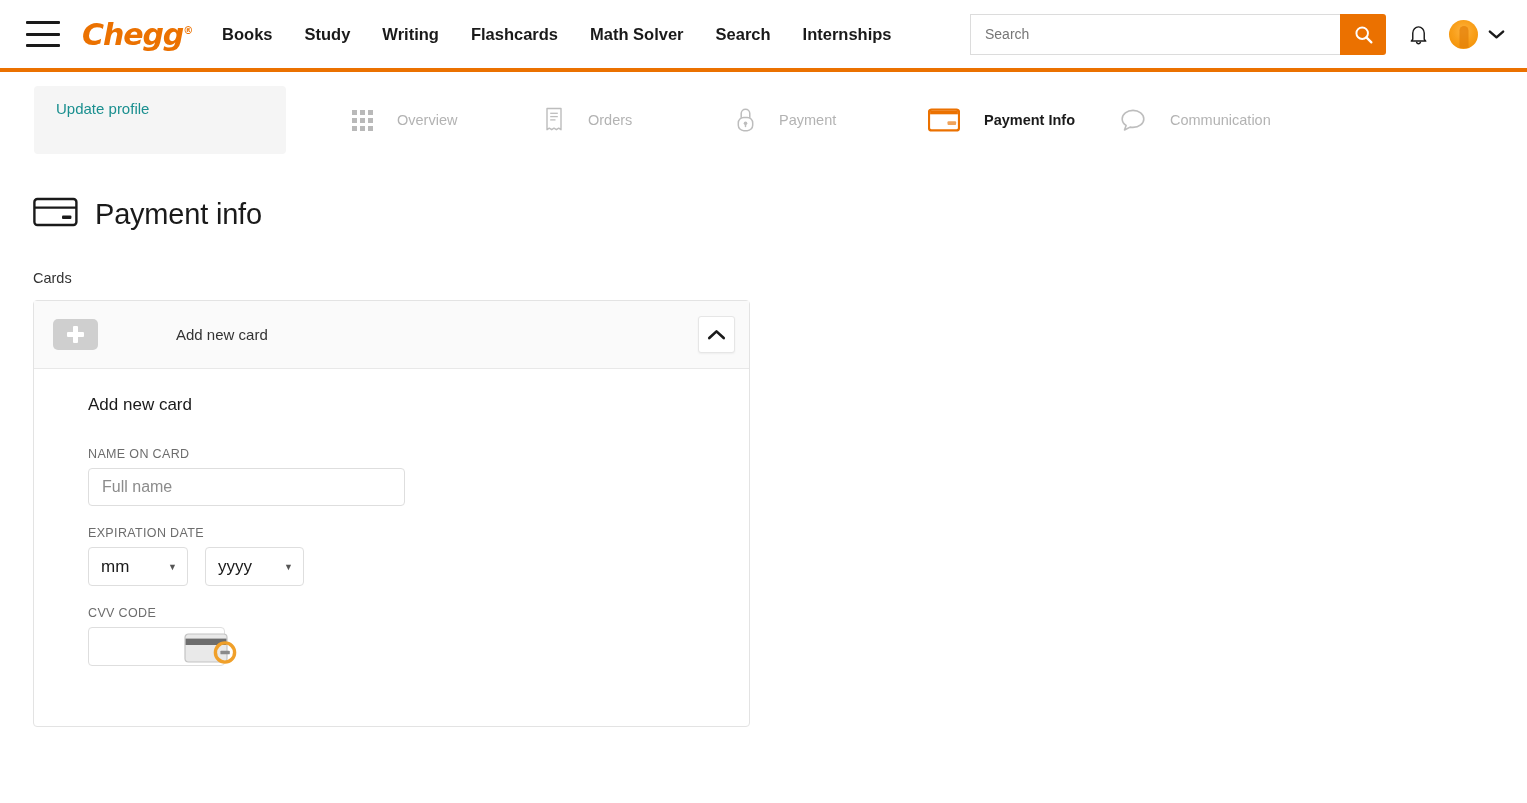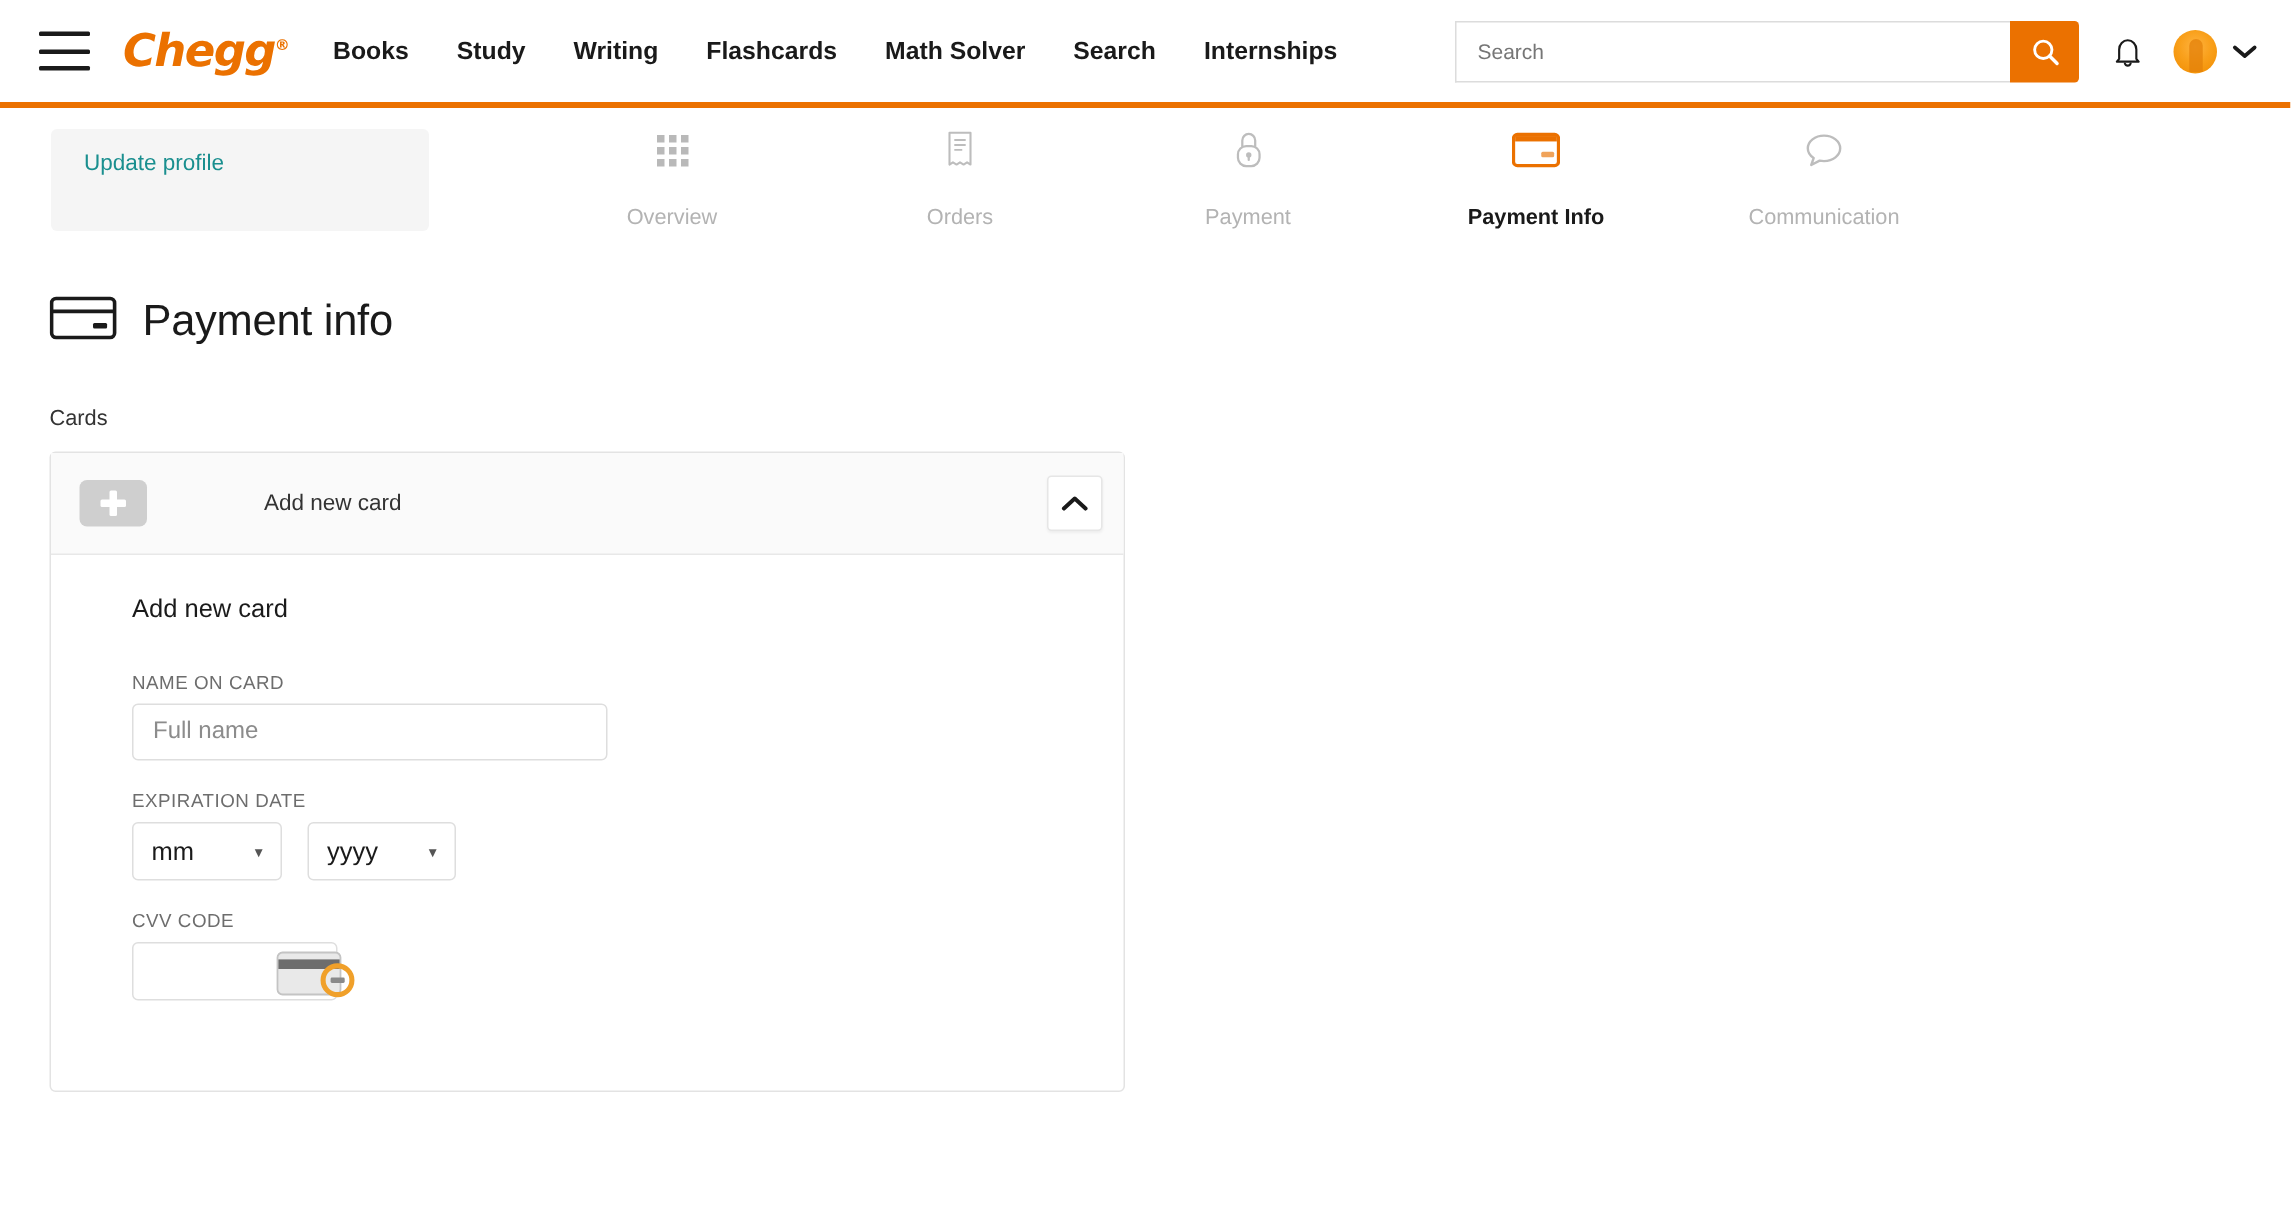--- a/index.html
+++ b/index.html
@@ -116,21 +116,21 @@
     margin-right: 66px;
   }
   .greet-name { font-size: 16.5px; color: #1a1a1a; line-height: 1.35; }
   .greet-link {
     font-size: 15px; color: #1a8f8f; text-decoration: none; cursor: pointer;
     display: inline-block; margin-top: 1px;
   }
   .tabs { display: flex; align-items: flex-start; }
   .tab {
     width: 192px;
-    display: flex; flex-direction: column; align-items: center;
+    display: flex; flex-direction: row; align-items: center;
     cursor: pointer;
     gap: 24px;
   }
   .tab .ticon { height: 26px; display: flex; align-items: center; justify-content: center; }
   .tab .tlabel { font-size: 14.5px; color: #b3b3b3; white-space: nowrap; }
   .tab.active .tlabel { color: #1a1a1a; font-weight: 700; }
 
   .gridicon { display: grid; grid-template-columns: repeat(3, 5px); gap: 3px; }
   .gridicon i { width: 5px; height: 5px; background: #b9b9b9; display: block; }
 

